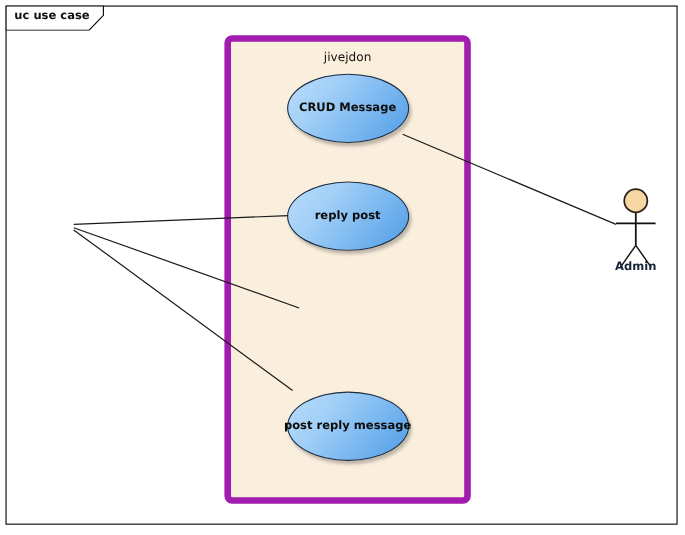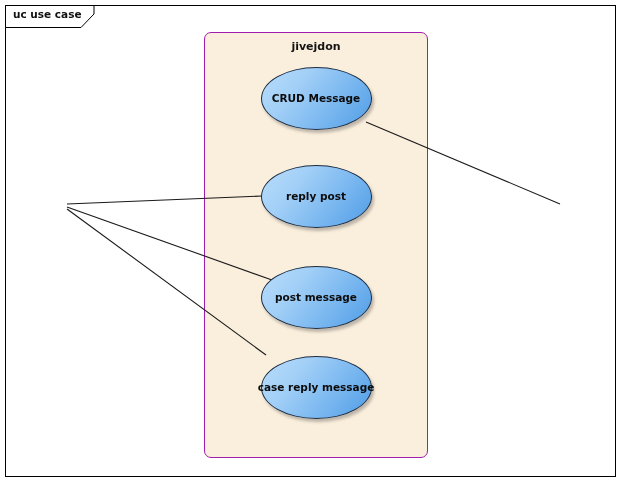--- a/index.html
+++ b/index.html
@@ -53,24 +53,23 @@
   }
 
   
   .package {
     position: absolute;
     left: 204px;
     top: 32px;
     width: 224px;
     height: 426px;
     background: #faeedc;
-    border: 1px solid #a21caf;
+    border: 6px solid #a21caf;
     border-radius: 7px;
     box-sizing: border-box;
-    font-weight: bold;
   }
   .package-title {
     position: absolute;
     left: 0;
     top: 7px;
     width: 100%;
     text-align: center;
     font-size: 11px;
     color: #141414;
     white-space: nowrap;
@@ -152,22 +151,29 @@
     <line x1="67" y1="209" x2="266" y2="355" stroke="#1a1a1a" stroke-width="1.1"></line>
     <line x1="366" y1="122" x2="560" y2="204" stroke="#1a1a1a" stroke-width="1.1"></line>
   </svg>
 
   <div class="usecase" style="left:260.5px; top:66.5px;">
     <span class="usecase-label">CRUD Message</span>
   </div>
   <div class="usecase" style="left:260.5px; top:164.5px;">
     <span class="usecase-label">reply post</span>
   </div>
-  <div class="usecase" style="left:260.5px; top:265.5px;">
-    <span class="usecase-label">post message</span>
-  </div>
   <div class="usecase" style="left:260.5px; top:355.5px;">
-    <span class="usecase-label">case reply message</span>
+    <span class="usecase-label">post reply message</span>
   </div>
 
 
+  <div class="actor" style="left:550px; top:170px;">
+    <svg width="56" height="90" viewBox="0 0 56 90">
+      <circle cx="28" cy="12.5" r="10.5" fill="#f6d7a4" stroke="#2b2118" stroke-width="1.6"></circle>
+      <line x1="28" y1="23.5" x2="28" y2="53" stroke="#111111" stroke-width="1.6"></line>
+      <line x1="10" y1="33" x2="46" y2="33" stroke="#111111" stroke-width="1.6"></line>
+      <line x1="28" y1="53" x2="14" y2="73" stroke="#111111" stroke-width="1.3"></line>
+      <line x1="28" y1="53" x2="42" y2="73" stroke="#111111" stroke-width="1.3"></line>
+    </svg>
+    <div class="actor-label">Admin</div>
+  </div>
 
 </div>
 
 </body></html>

